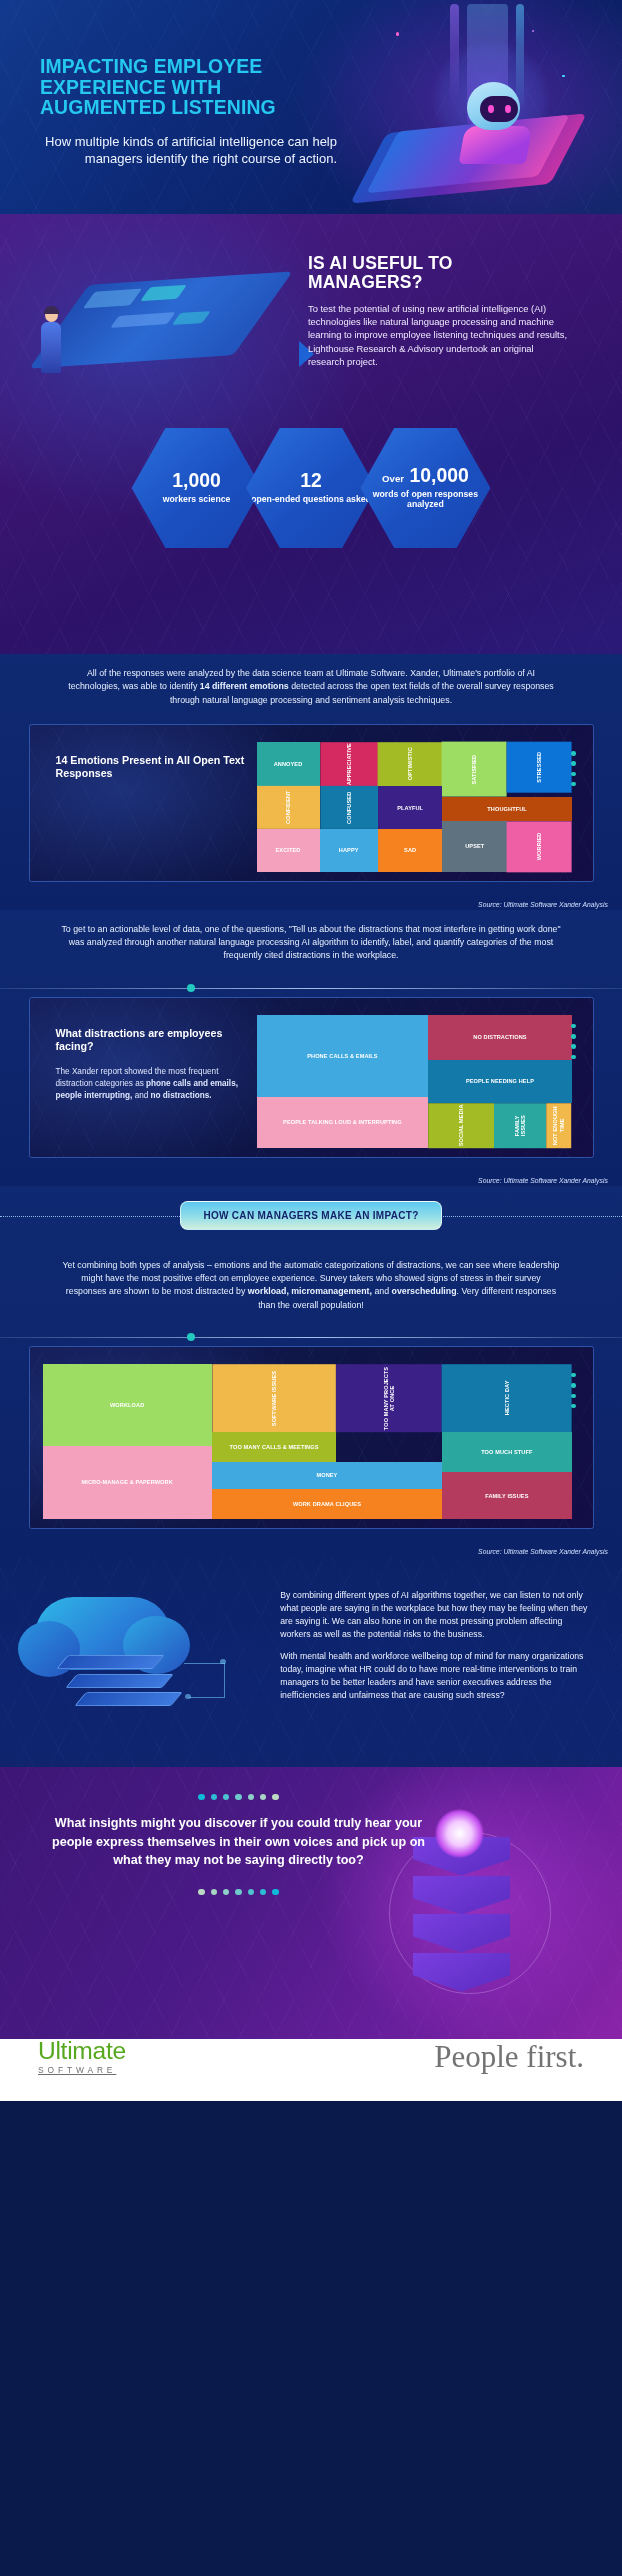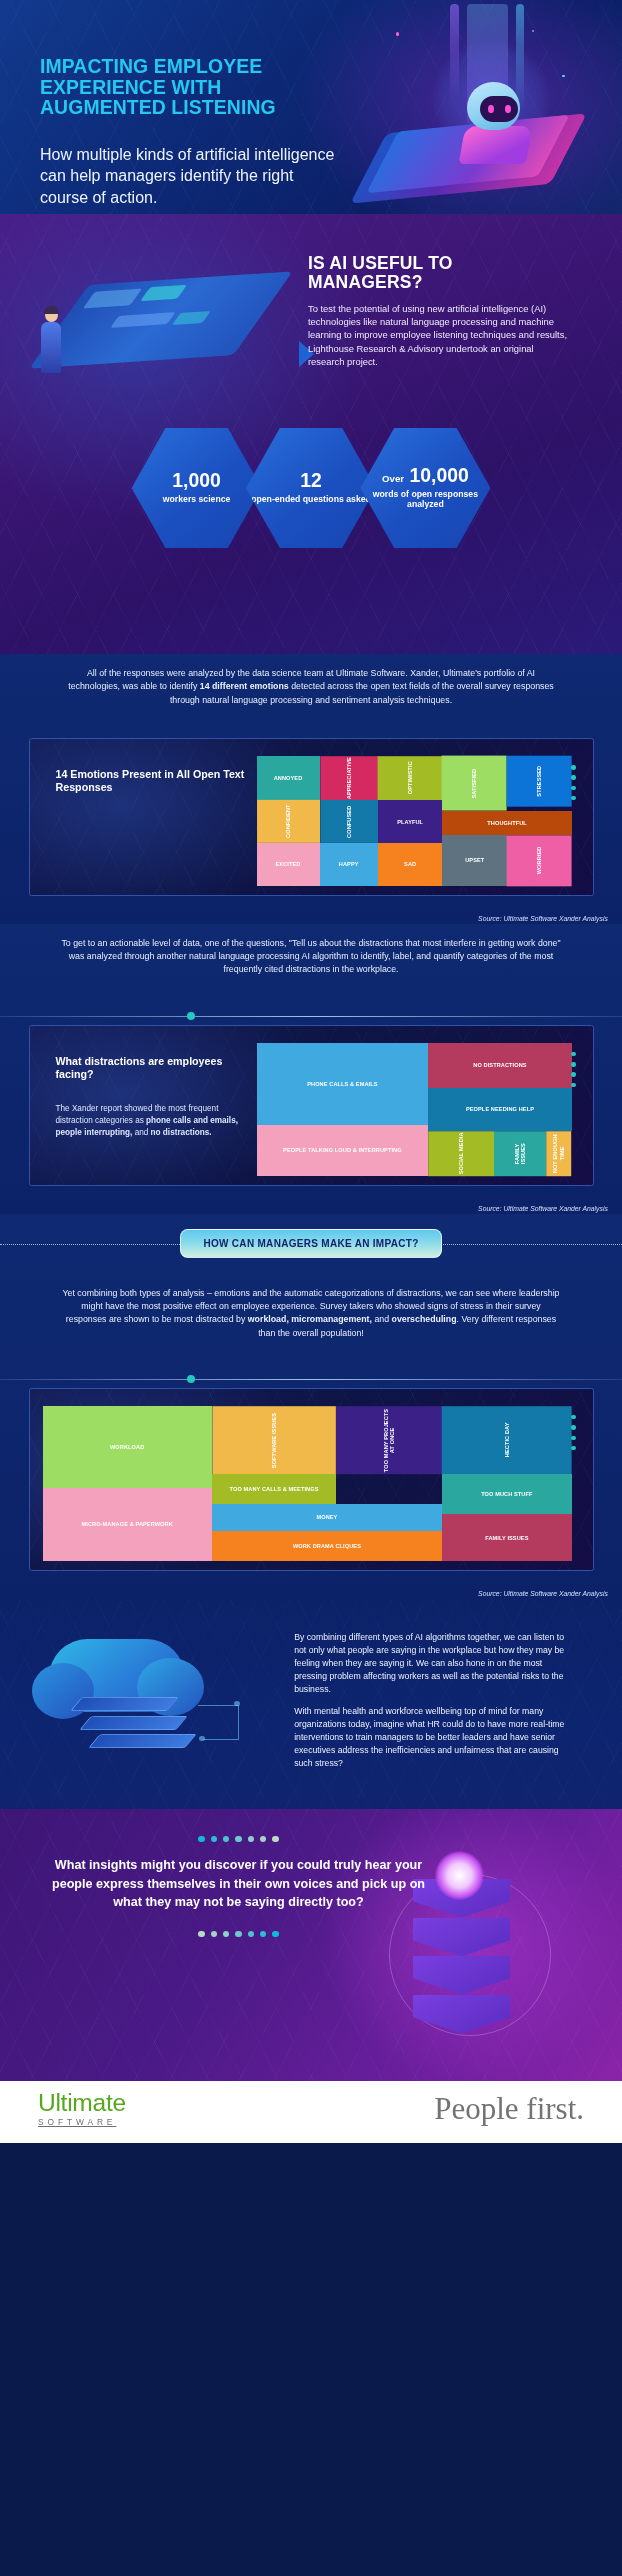--- a/index.html
+++ b/index.html
@@ -28,21 +28,21 @@
       repeating-linear-gradient(-63deg, rgba(110,170,255,.075) 0 0.6px, transparent 0.6px 35px);
     opacity:.9;
   }
   .hero-inner { position:relative; padding:56px 0 0 40px; width:337px; }
   .hero h1 {
     font-size:19.4px; line-height:1.06; font-weight:bold;
     letter-spacing:0.1px; color:#24c8f0; text-transform:uppercase;
     font-stretch:condensed;
   }
   .hero p {
-    margin-top:26px; font-size:16px; line-height:1.36; color:#eef4ff; font-weight:400;
+    margin-top:15px; font-size:13px; line-height:1.36; color:#eef4ff; font-weight:400;text-align:right;
   }
   
   .robot-wrap { position:absolute; right:38px; top:3.9px; width:214px; height:207px; }
   .pad {
     position:absolute; left:3.9px; bottom:17px; width:189px; height:71px;
     background:linear-gradient(100deg,#1d57c9 0%,#5c2bb5 45%,#d034a8 100%);
     transform:skewX(-32deg) rotate(-6deg);
     border-radius:6.5px; opacity:.95;
   }
   .pad2 {
@@ -153,41 +153,41 @@
   .banner-wrap::before { left:0; }
   .banner-wrap::after { right:0; }
   .banner {
     position:relative; z-index:2; padding:8.4px 22px; border-radius:7.8px;
     background:linear-gradient(180deg,#5ec8ef 0%,#8fdde9 52%,#cfeede 100%);
     border:1.3px solid rgba(255,255,255,.65);
     color:#14236b; font-weight:bold; font-size:10px; letter-spacing:0.3px;
     text-transform:uppercase;
   }
   .intro-p {
-    padding:13px 60px 31px; text-align:center; font-size:8.8px; line-height:1.52; color:#e9f1ff;
+    padding:13px 60px 17px; text-align:center; font-size:8.8px; line-height:1.52; color:#e9f1ff;
   }
   .intro-p b { font-weight:bold; }
 
   
   .chart-card {
     position:relative; margin:0 28.5px 14.2px; border:0.6px solid #2f53a8; border-radius:2.6px;
     background:
       radial-gradient(ellipse 272px 155px at 16% 42%, rgba(40,70,160,.55), rgba(15,25,80,0) 72%),
       linear-gradient(135deg,#121a52 0%,#0e1546 45%,#140d46 100%);
     display:flex; padding:17px 13px 9px; min-height:136px; overflow:hidden;
   }
   .chart-card .mesh {
     position:absolute; inset:0;
     background-image:
       repeating-linear-gradient(63deg, rgba(120,160,255,.055) 0 0.6px, transparent 0.6px 30px),
       repeating-linear-gradient(-63deg, rgba(120,160,255,.055) 0 0.6px, transparent 0.6px 30px);
   }
   .chart-left { position:relative; width:214px; padding:11.7px 10.4px 0 13px; }
   .chart-left h3 { font-size:10.7px; font-weight:bold; line-height:1.28; }
-  .chart-left p { margin-top:21px; font-size:8.2px; line-height:1.46; color:#dfe8ff; }
+  .chart-left p { margin-top:12px; font-size:8.2px; line-height:1.46; color:#dfe8ff; }
   .chart-left p b { font-weight:bold; }
   .chart-right { position:relative; flex:1; padding-right:7.8px; }
   .tm { position:relative; width:100%; display:block; }
   .tm-cell {
     position:absolute; display:flex; align-items:center; justify-content:center;
     color:#fff; font-weight:bold; text-align:center; line-height:1.12;
     font-size:5.6px; letter-spacing:0.1px; padding:1.3px;
   }
   .tm-cell.vert { writing-mode:vertical-rl; transform:rotate(180deg); }
   .src {
@@ -197,21 +197,21 @@
   .dots-col { position:absolute; right:3.9px; top:9px; display:flex; flex-direction:column; gap:5.8px; }
   .dots-col i { display:block; width:4.5px; height:4.5px; border-radius:50%; background:#23c9c0; }
 
   
   .divider { position:relative; height:17px; }
   .divider .line { position:absolute; left:0; right:0; top:7.8px; height:1.3px; background:linear-gradient(90deg,rgba(160,210,255,.15),rgba(190,220,255,.85),rgba(160,210,255,.15)); }
   .divider .node { position:absolute; left:30%; top:3.9px; width:8.4px; height:8.4px; border-radius:50%; background:#23c9c0; }
 
   
   .sec-cloud {
-    position:relative; display:flex; padding:22px 40px 26px;
+    position:relative; display:flex; padding:22px 26px 26px;
     background:linear-gradient(180deg,#0c2268 0%,#0d2470 60%,#10246e 100%);
     overflow:hidden;
   }
   .sec-cloud .mesh {
     position:absolute; inset:0;
     background-image:
       repeating-linear-gradient(63deg, rgba(120,160,255,.05) 0 0.6px, transparent 0.6px 30px),
       repeating-linear-gradient(-63deg, rgba(120,160,255,.05) 0 0.6px, transparent 0.6px 30px);
   }
   .cloud-art { position:relative; width:240px; height:162px; flex:none; }
@@ -268,22 +268,22 @@
     position:absolute; left:40px; top:15.5px; width:49px; height:49px; border-radius:50%;
     background:radial-gradient(circle,#ffffff 0%,#f2c8ff 35%,#c44ff0 62%,rgba(180,60,220,0) 72%);
   }
   .ring {
     position:absolute; left:-6.5px; top:38px; width:162px; height:162px; border-radius:50%;
     border:0.6px solid rgba(230,190,255,.30);
   }
 
   
   .footer {
-    height:62px; background:#ffffff; display:flex; align-items:flex-end;
-    justify-content:space-between; padding:16px 38px;
+    height:62px; background:#ffffff; display:flex; align-items:flex-start;
+    justify-content:space-between; padding:0 38px;
   }
   .logo { display:flex; flex-direction:column; }
   .logo .u { font-size:24.6px; font-weight:normal; color:#56a81e; line-height:.95; letter-spacing:-0.3px; }
   .logo .sw { font-size:8.4px; letter-spacing:3.9px; color:#6f6f6f; margin-top:2.6px;text-decoration:underline; }
   .tagline { font-size:31px; color:#737373; font-family:"Liberation Serif", serif; }
 </style>
 </head>
 <body>
 
 <div class="page">

